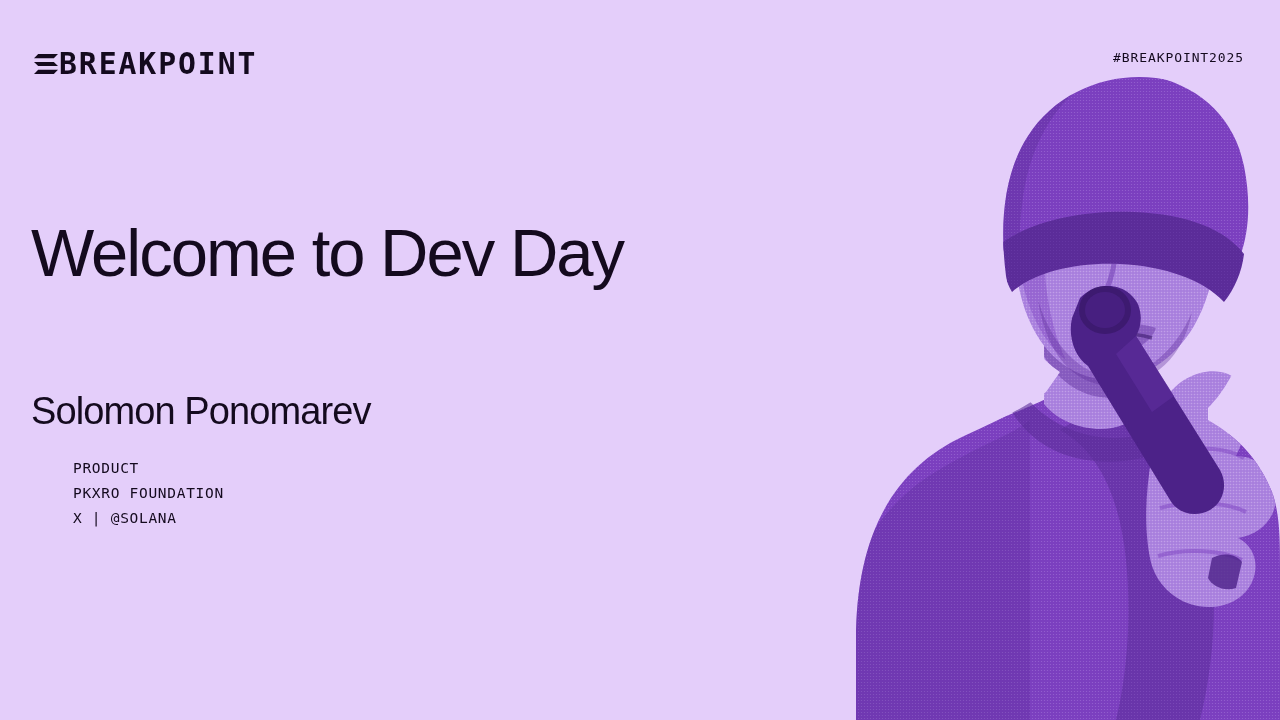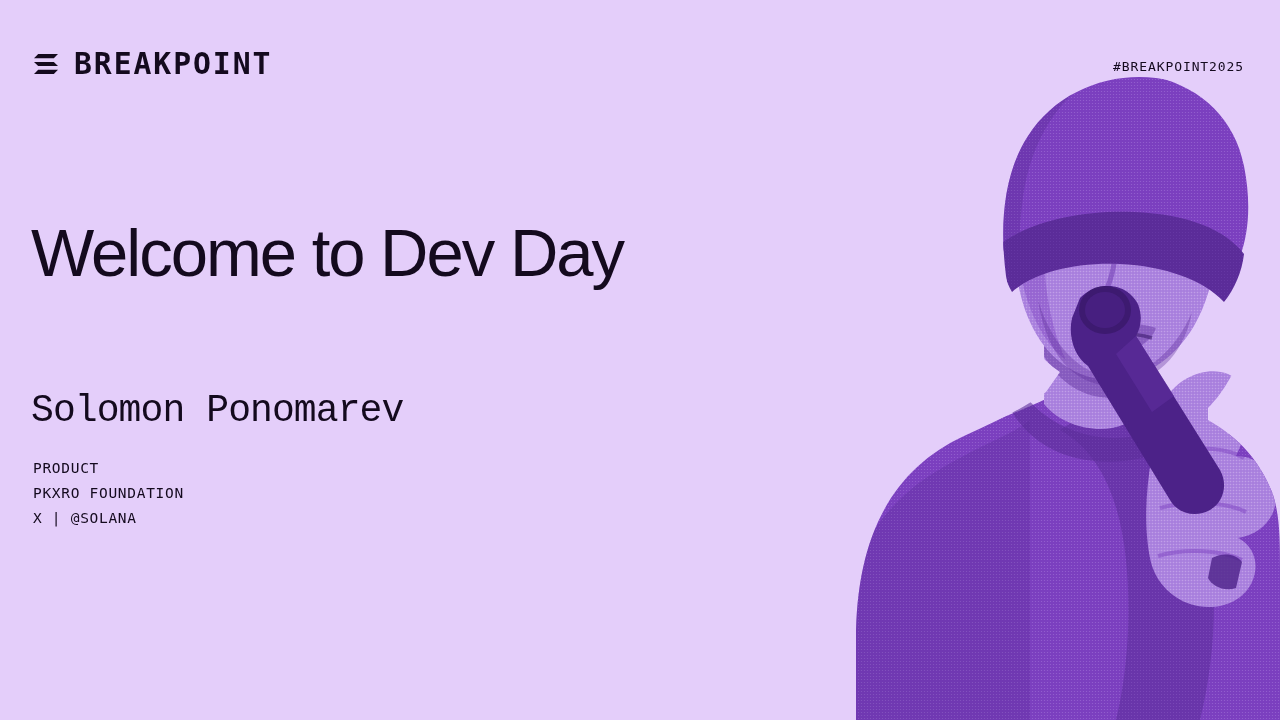--- a/index.html
+++ b/index.html
@@ -30,21 +30,20 @@
     height: 130px;
     z-index: 30;
   }
 
   .brand {
     position: absolute;
     left: 33px;
     top: 48px;
     display: flex;
     align-items: center;
-    gap: 15px;
   }
 
   .brand-mark {
     width: 26px;
     height: 22px;
     display: block;
   }
 
   .brand-word {
     font-family: "DejaVu Sans Mono", monospace;
@@ -62,21 +61,20 @@
     position: absolute;
     right: 36px;
     top: 50px;
     font-family: "DejaVu Sans Mono", monospace;
     font-size: 13px;
     line-height: 16px;
     letter-spacing: 0.9px;
     font-weight: 400;
     color: #140a1e;
     white-space: nowrap;
-    margin-top: 9px;
   }
 
   
   .content {
     position: absolute;
     left: 0;
     top: 0;
     width: 700px;
     height: 720px;
     z-index: 30;
@@ -92,41 +90,41 @@
     font-weight: 400;
     letter-spacing: -2.0px;
     color: #140a1e;
     white-space: nowrap;
   }
 
   .speaker-name {
     position: absolute;
     left: 31px;
     top: 388px;
-    font-family: Liberation Mono, monospace;
+    font-family: Liberation Sans, sans-serif;
     font-size: 38px;
     line-height: 46px;
     font-weight: 400;
     letter-spacing: -0.9px;
     color: #140a1e;
     white-space: nowrap;
   }
 
   .meta {
     position: absolute;
     left: 33px;
     top: 456px;
     font-family: "DejaVu Sans Mono", monospace;
     font-size: 14.5px;
     line-height: 25px;
     font-weight: 400;
     letter-spacing: 0.7px;
     color: #140a1e;
   }
-  .meta-line { white-space: nowrap; display: block; }
+  .meta-line { white-space: nowrap; display: block; margin-left: 40px; }
 
   
   .portrait {
     position: absolute;
     right: 0;
     bottom: 0;
     width: 720px;
     height: 720px;
     z-index: 10;
     pointer-events: none;

